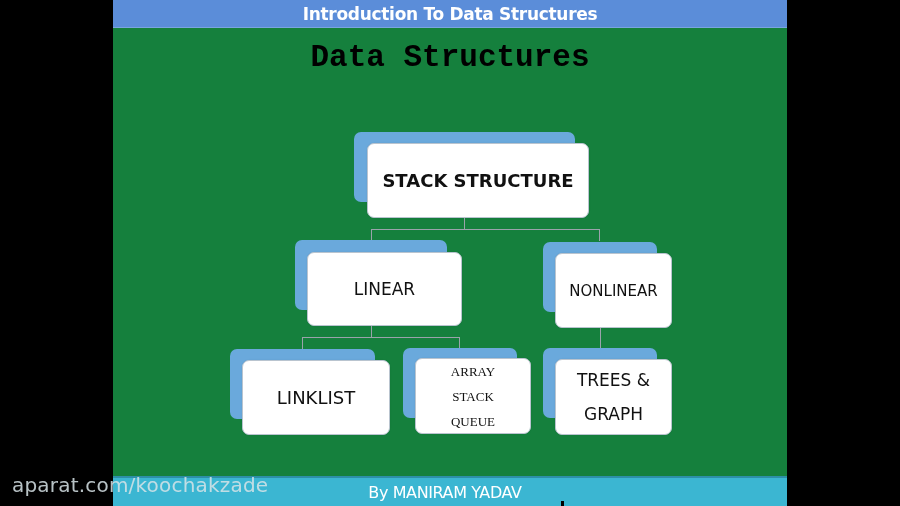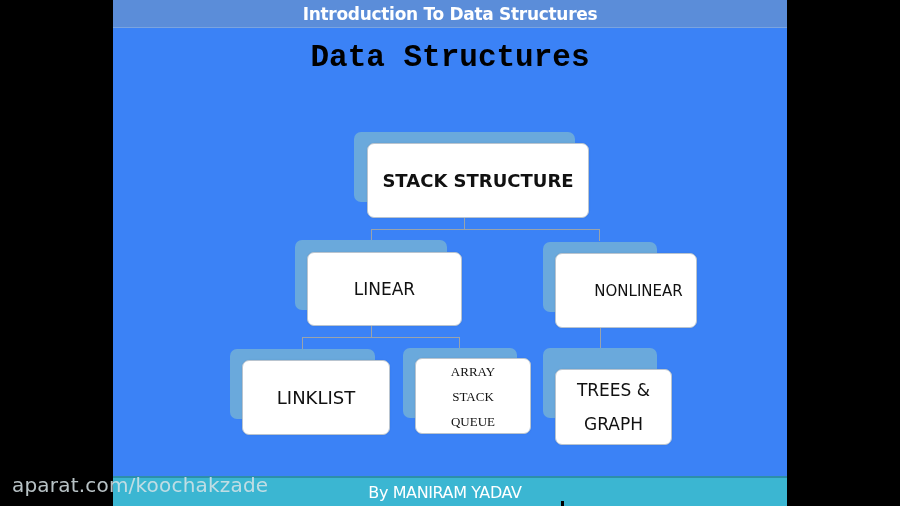--- a/index.html
+++ b/index.html
@@ -1,17 +1,17 @@
 <!DOCTYPE html>
 <html><head>
   <meta charset="utf-8">
   <style>
     html, body { margin:0; padding:0; }
     body { width:900px; height:506px; background:#000; position:relative; overflow:hidden; font-family:"Liberation Sans", sans-serif; }
-    .slide { position:absolute; left:113px; top:0; width:674px; height:506px; background:#3b82f6; overflow:hidden; }
+    .slide { position:absolute; left:113px; top:0; width:674px; height:506px; background:#15803d; overflow:hidden; }
     .topbar { position:absolute; left:0; top:0; width:674px; height:27px; background:#5b8dd9; border-bottom:1px solid #7aa4e0; display:flex; align-items:center; justify-content:center; }
     .topbar span { color:#fff; font-weight:bold; font-size:17px; font-family:"DejaVu Sans", sans-serif; letter-spacing:-0.3px; }
     .title { position:absolute; left:0; width:674px; top:40px; text-align:center; font-size:31px; font-weight:bold; color:#000; font-family:Liberation Mono, monospace; }
     .node { position:absolute; }
     .node .back { position:absolute; background:#6aa9dc; border-radius:7px; }
     .node .front { position:absolute; background:#fff; border:1px solid #b9c4cf; border-radius:7px; box-shadow:0 0 2px rgba(0,0,0,0.08); display:flex; flex-direction:column; align-items:center; justify-content:center; font-family:"DejaVu Sans", sans-serif; color:#111; text-align:center; }
     .line { position:absolute; background:#9aa3ab; }
     .footer { position:absolute; left:0; top:476px; width:674px; height:30px; background:#3bb6d2; border-top:2px solid #2d8fa8; display:flex; justify-content:center; align-items:center; }
     .footer span { color:#fff; font-size:16px; font-family:"DejaVu Sans", sans-serif; margin-left:-10px; margin-top:-2px; letter-spacing:-0.4px; }
     .cursor { position:absolute; left:448px; top:501px; width:3px; height:5px; background:#000; }
@@ -48,21 +48,21 @@
 
   <div class="node">
     <div class="back" style="left:182px; top:240px; width:152px; height:70px;"></div>
     <div class="front" style="left:194px; top:252px; width:153px; height:72px; font-size:17px;">
       <span>LINEAR</span>
     </div>
   </div>
 
   <div class="node">
     <div class="back" style="left:430px; top:242px; width:114px; height:70px;"></div>
-    <div class="front" style="left:442px; top:253px; width:115px; height:73px; font-size:15px;padding-left:25px;">
+    <div class="front" style="left:442px; top:253px; width:115px; height:73px; font-size:15px;">
       <span>NONLINEAR</span>
     </div>
   </div>
 
   <div class="node">
     <div class="back" style="left:117px; top:349px; width:145px; height:70px;"></div>
     <div class="front" style="left:129px; top:360px; width:146px; height:73px; font-size:18px;">
       <span>LINKLIST</span>
     </div>
   </div>
@@ -71,21 +71,21 @@
     <div class="back" style="left:290px; top:348px; width:114px; height:70px;"></div>
     <div class="front" style="left:302px; top:358px; width:114px; height:74px; font-size:13px; line-height:25px;font-family:Liberation Serif, serif;">
       <span>ARRAY</span>
       <span>STACK</span>
       <span>QUEUE</span>
     </div>
   </div>
 
   <div class="node">
     <div class="back" style="left:430px; top:348px; width:114px; height:70px;"></div>
-    <div class="front" style="left:442px; top:369px; width:115px; height:74px; font-size:17px; line-height:34px;">
+    <div class="front" style="left:442px; top:359px; width:115px; height:74px; font-size:17px; line-height:34px;">
       <span>TREES &amp;</span>
       <span>GRAPH</span>
     </div>
   </div>
 
   <div class="footer">
     <span>By MANIRAM YADAV</span>
   </div>
   <div class="cursor"></div>
 </div>

